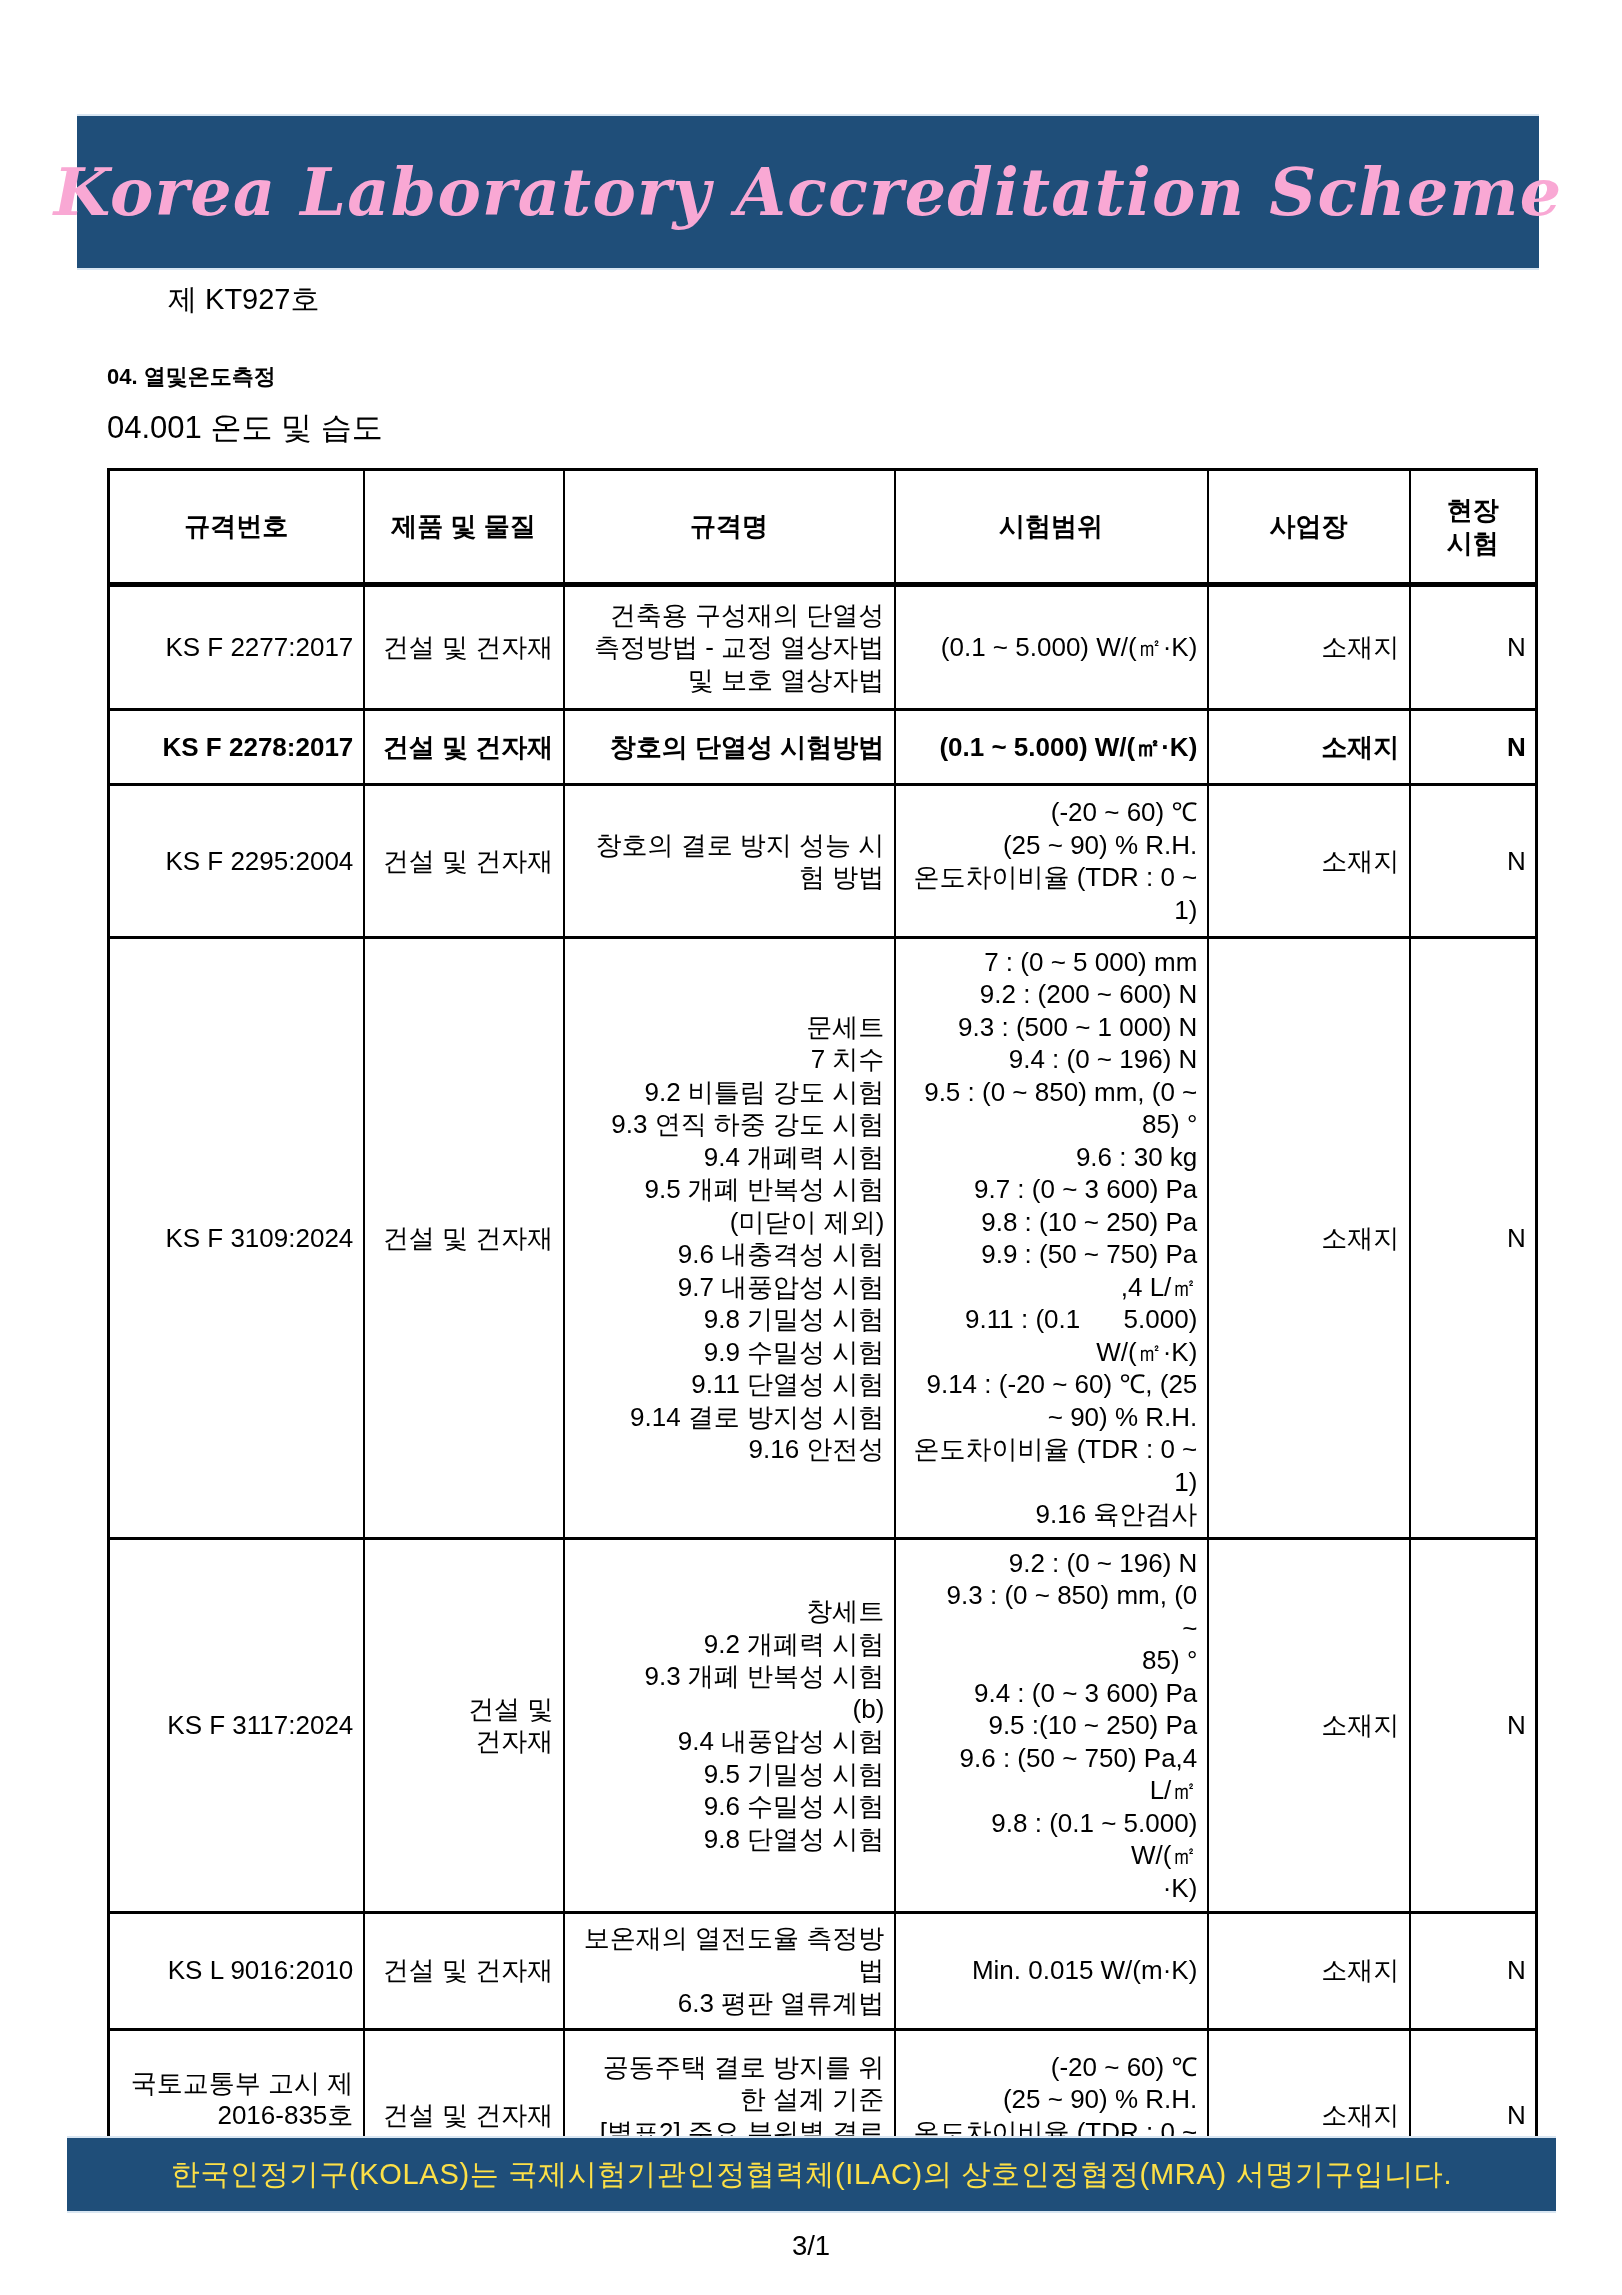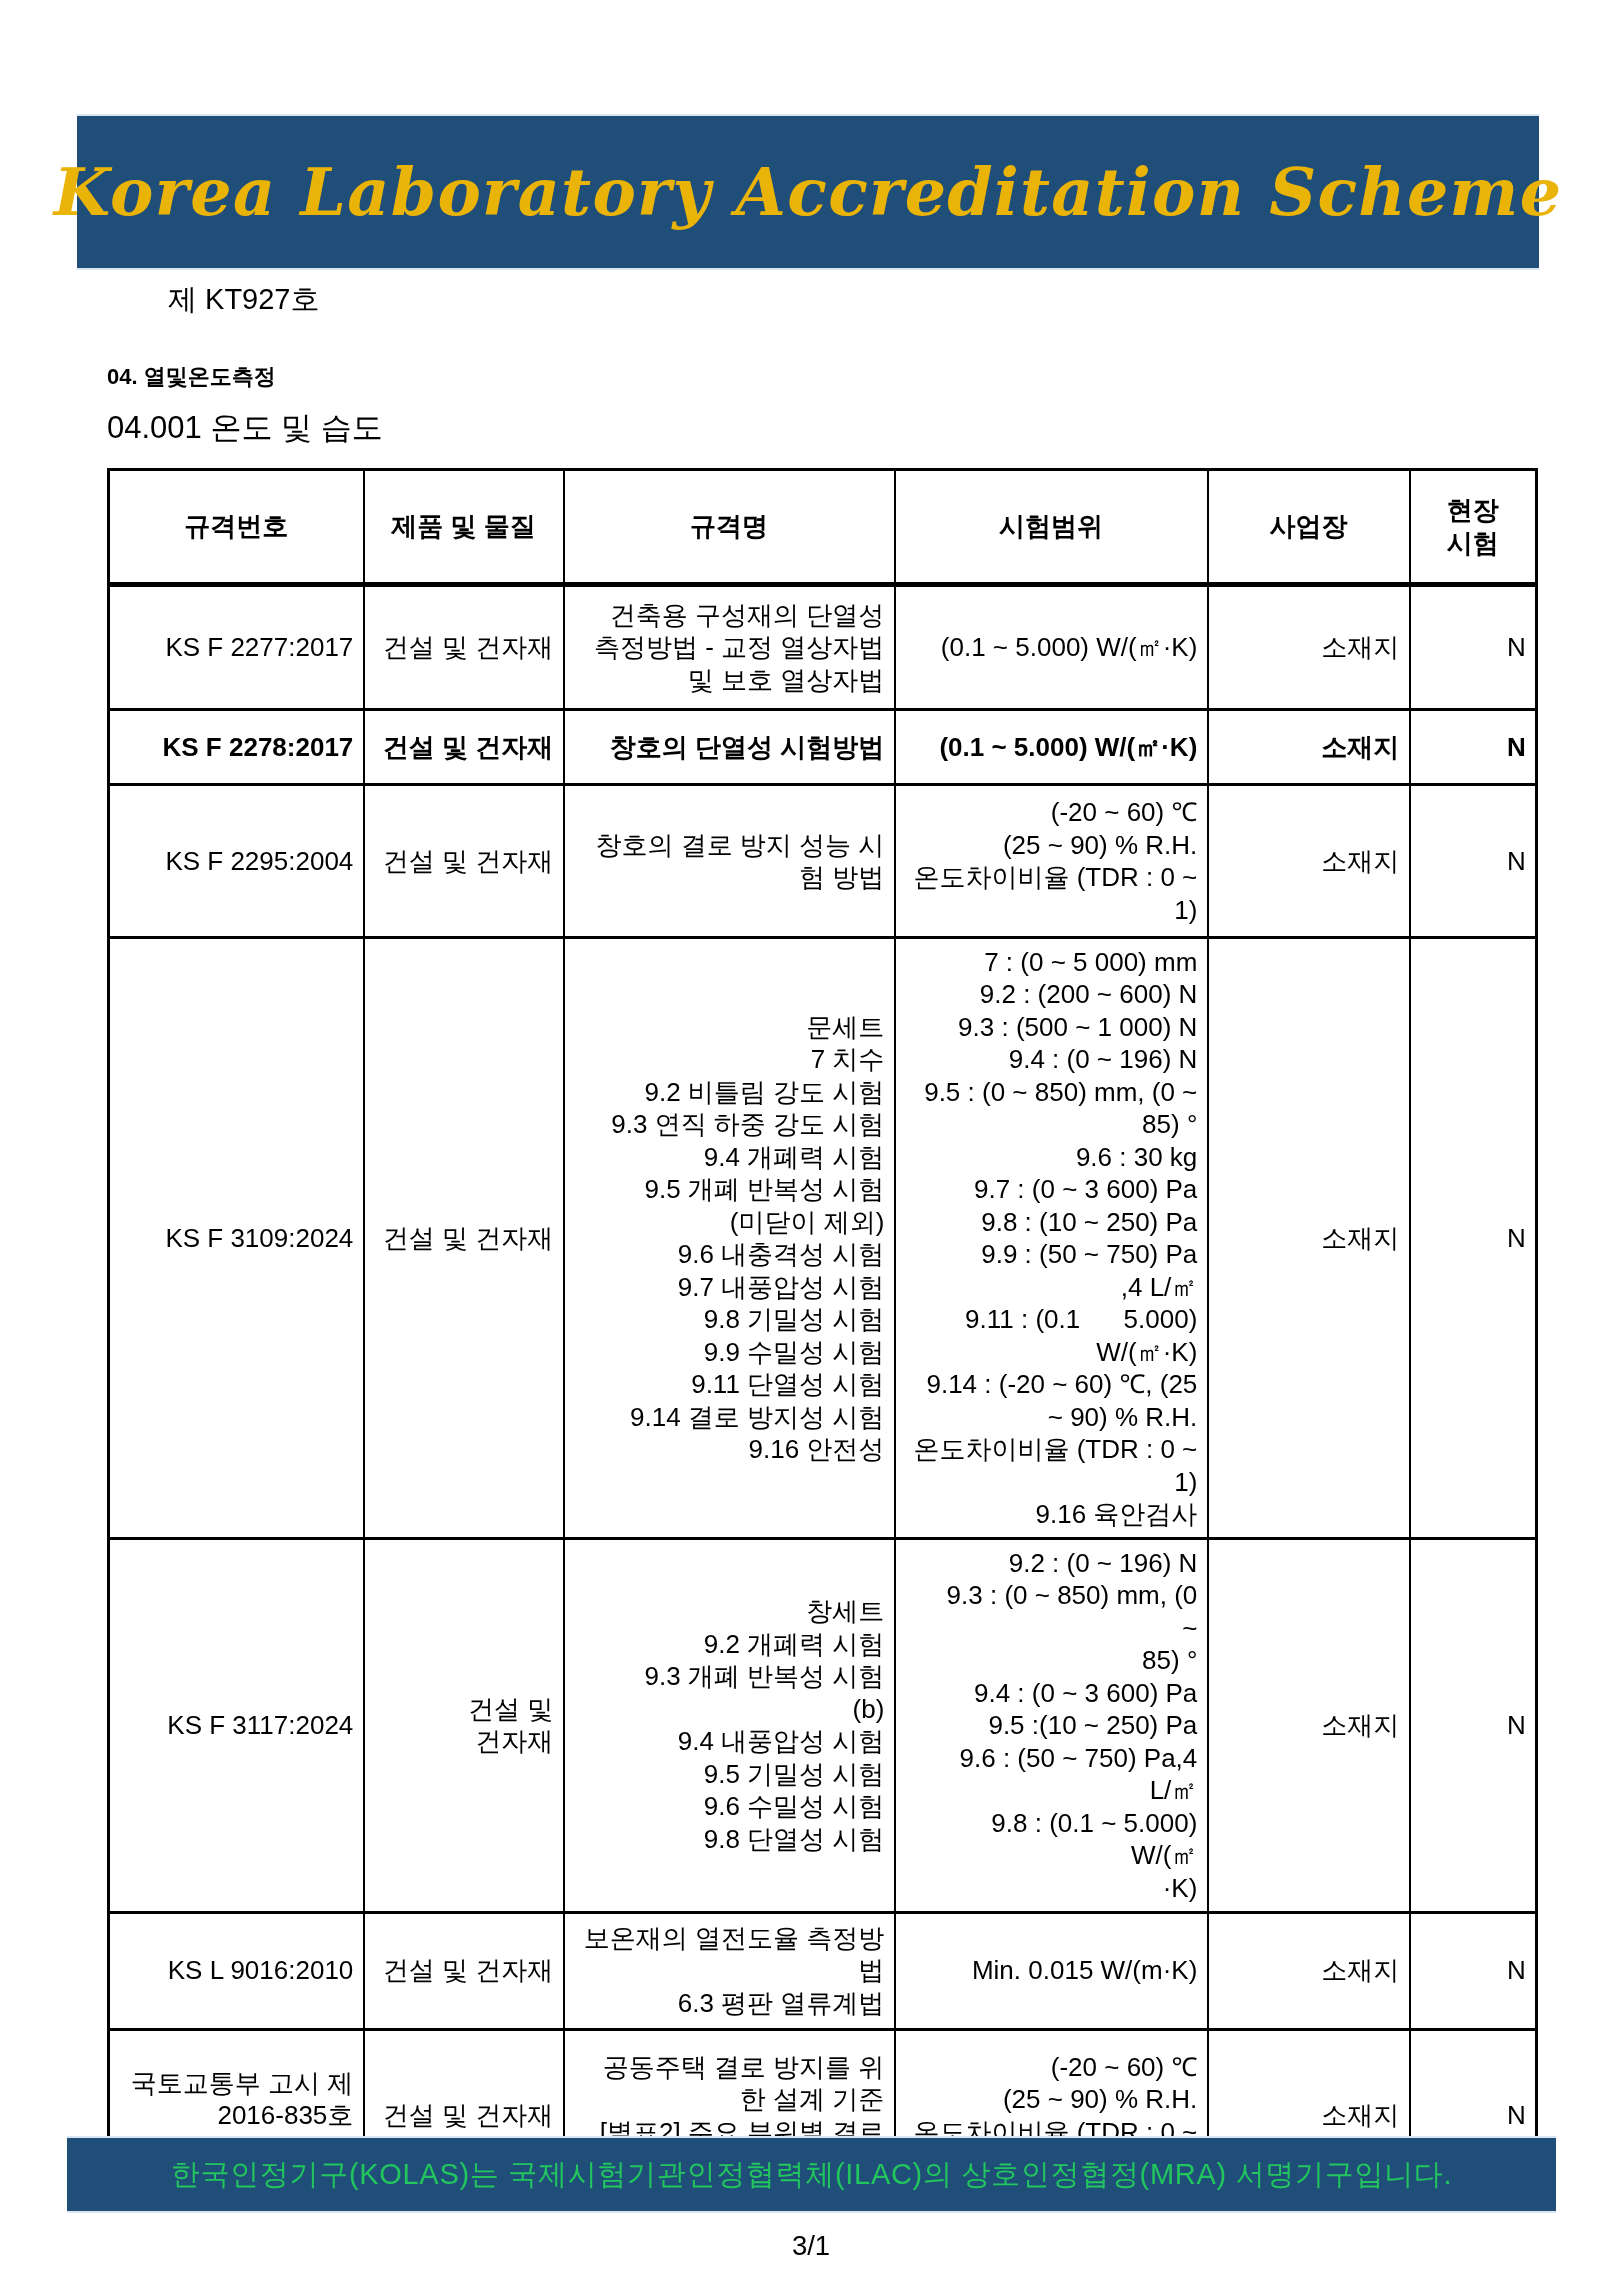--- a/index.html
+++ b/index.html
@@ -14,21 +14,21 @@
   
   .banner{
     position:absolute;left:77px;top:114px;width:1462px;height:152px;
     background:#1F4E79;
     border-top:2px solid #d9e6f2;border-bottom:2px solid #d9e6f2;
     display:flex;align-items:center;justify-content:center;
   }
   .banner-title{
     font-family:"DejaVu Serif", serif;
     font-style:italic;font-weight:bold;
-    font-size:65px;color:#eab308;white-space:nowrap;
+    font-size:65px;color:#f9a8d4;white-space:nowrap;
     letter-spacing:1.3px;
   }
   
   .doc-number{
     position:absolute;left:168px;top:280px;
     font-size:29px;
   }
   .section-heading{
     position:absolute;left:107px;top:362px;
     font-size:22px;font-weight:bold;
@@ -69,21 +69,21 @@
   tr.r-9016 td{height:101px;}
   tr.r-molit td{height:157px;}
   
   .footer-banner{
     position:absolute;left:67px;top:2136px;width:1489px;height:73px;
     background:#1F4E79;
     border-top:2px solid #d9e6f2;border-bottom:2px solid #d9e6f2;
     display:flex;align-items:center;justify-content:center;
   }
   .footer-text{
-    color:#22c55e;font-size:29px;letter-spacing:0.7px;white-space:nowrap;
+    color:#fde047;font-size:29px;letter-spacing:0.7px;white-space:nowrap;
   }
   .page-number{
     position:absolute;left:0;top:2230px;width:100%;
     text-align:center;font-size:27.5px;
   }
 </style>
 </head>
 <body>
 
 <div class="page">

